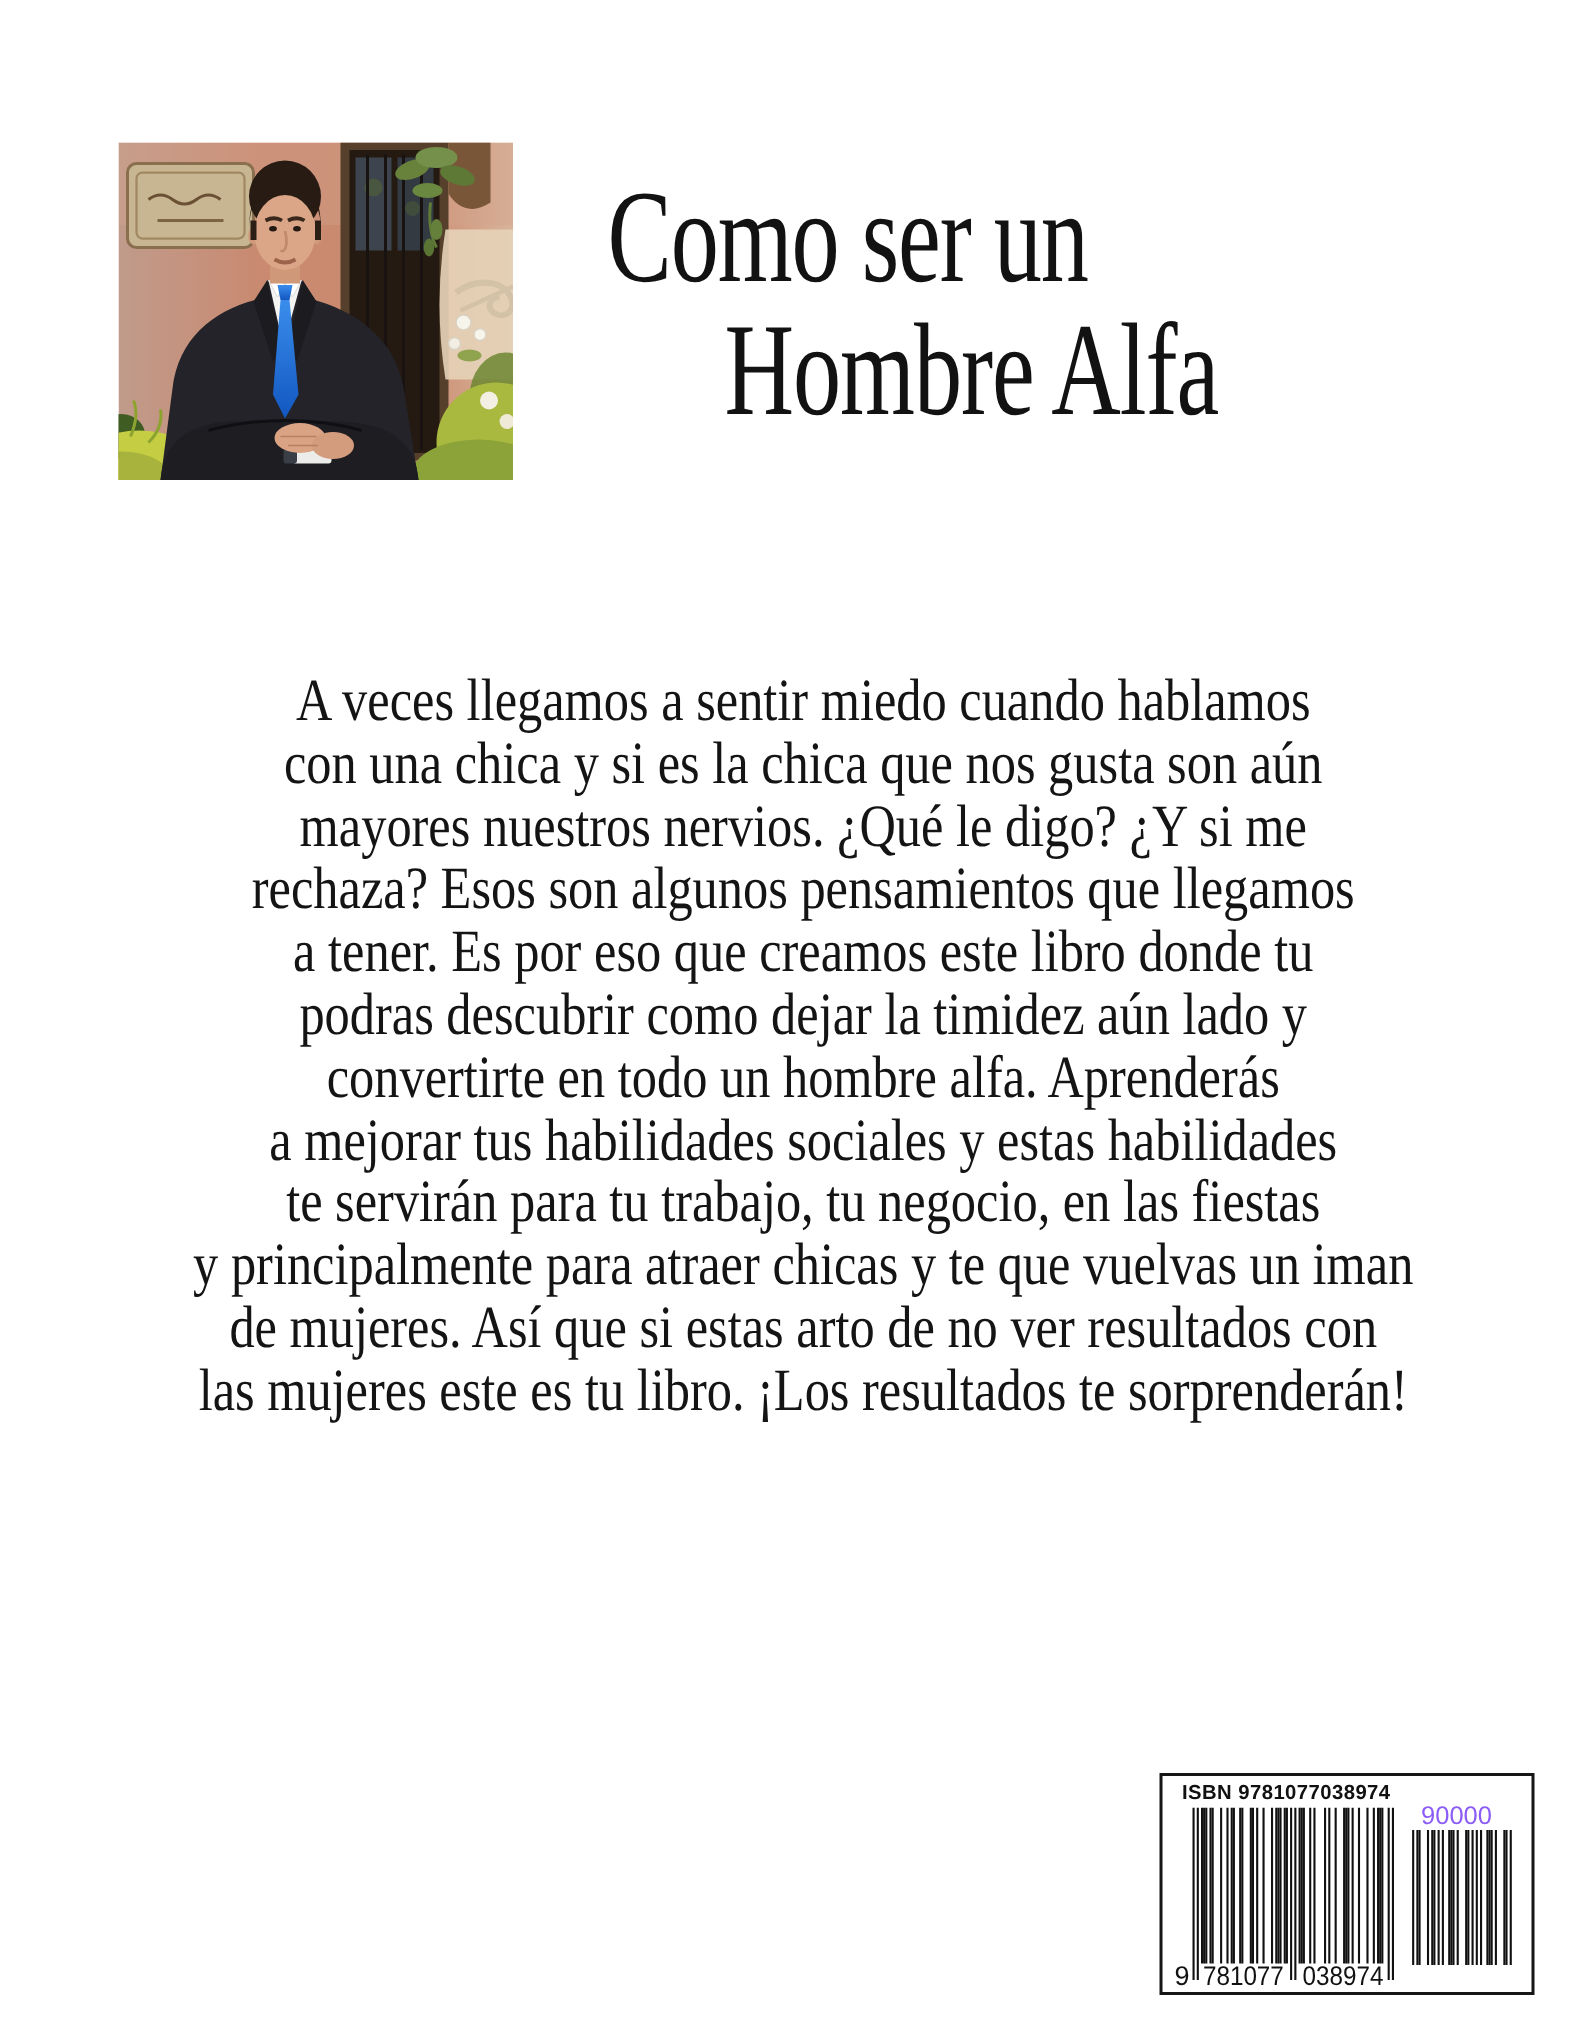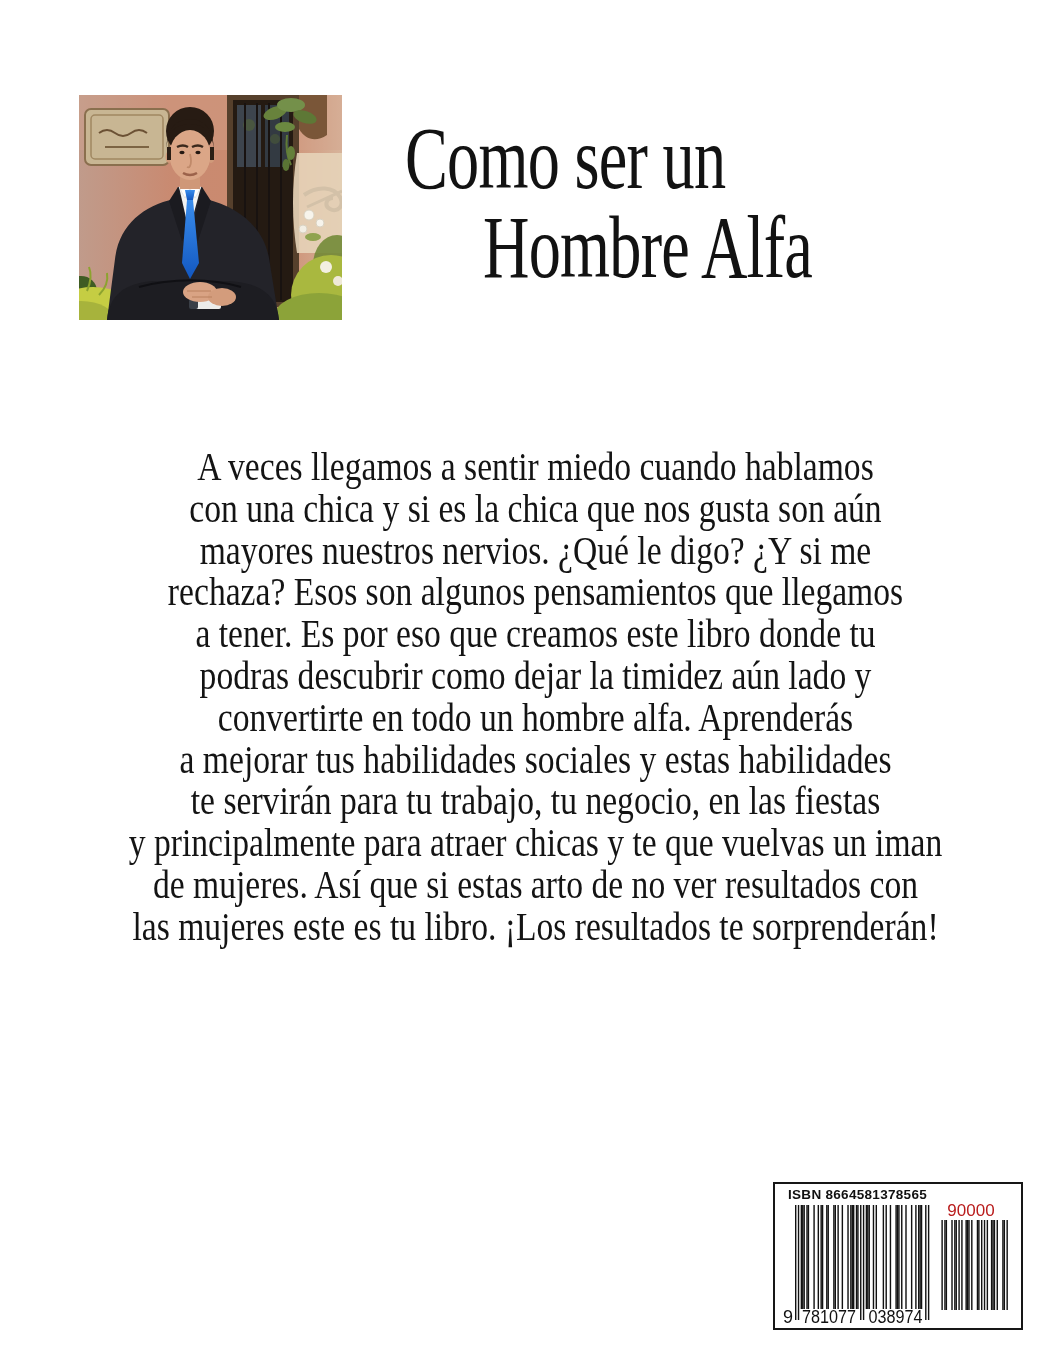--- a/index.html
+++ b/index.html
@@ -29,21 +29,21 @@
     background:#ffffff;border:2px solid #161616;box-sizing:border-box;
   }
   .isbn-label{
     position:absolute;left:13px;top:3px;
     font-family:"Liberation Sans", sans-serif;font-size:13.5px;font-weight:bold;
     letter-spacing:0.3px;color:#111;white-space:nowrap;
   }
   .ean13{position:absolute;left:7px;top:21px;width:150px;height:120px;}
   .addon-label{
     position:absolute;left:158px;top:17px;width:76px;text-align:center;
-    font-family:"Liberation Sans", sans-serif;font-size:17px;color:#b91c1c;
+    font-family:"Liberation Sans", sans-serif;font-size:17px;color:#8b5cf6;
   }
   .ean5{position:absolute;left:165px;top:36px;width:68px;height:90px;}
   .bartext{font-family:"Liberation Sans", sans-serif;}
 </style>
 </head>
 <body>
 
 <div class="photo">
   <svg viewBox="0 0 263 225" preserveAspectRatio="none">
     <defs>
@@ -161,21 +161,21 @@
     <div class="line">podras descubrir como dejar la timidez aún lado y</div>
     <div class="line">convertirte en todo un hombre alfa. Aprenderás</div>
     <div class="line">a mejorar tus habilidades sociales y estas habilidades</div>
     <div class="line">te servirán para tu trabajo, tu negocio, en las fiestas</div>
     <div class="line">y principalmente para atraer chicas y te que vuelvas un iman</div>
     <div class="line">de mujeres. Así que si estas arto de no ver resultados con</div>
     <div class="line">las mujeres este es tu libro. ¡Los resultados te sorprenderán!</div>
   </div>
 
 <div class="barcode-box">
-  <div class="isbn-label">ISBN 8664581378565</div>
+  <div class="isbn-label">ISBN 9781077038974</div>
   <svg class="ean13" id="ean13" viewBox="0 0 150 120" preserveAspectRatio="none">
       <rect x="13.00" y="0" width="1.41" height="115" fill="#111"></rect>
       <rect x="15.83" y="0" width="1.41" height="115" fill="#111"></rect>
       <rect x="18.66" y="0" width="1.41" height="104" fill="#111"></rect>
       <rect x="20.07" y="0" width="1.41" height="104" fill="#111"></rect>
       <rect x="21.48" y="0" width="1.41" height="104" fill="#111"></rect>
       <rect x="24.31" y="0" width="1.41" height="104" fill="#111"></rect>
       <rect x="25.73" y="0" width="1.41" height="104" fill="#111"></rect>
       <rect x="31.38" y="0" width="1.41" height="104" fill="#111"></rect>
       <rect x="35.62" y="0" width="1.41" height="104" fill="#111"></rect>

